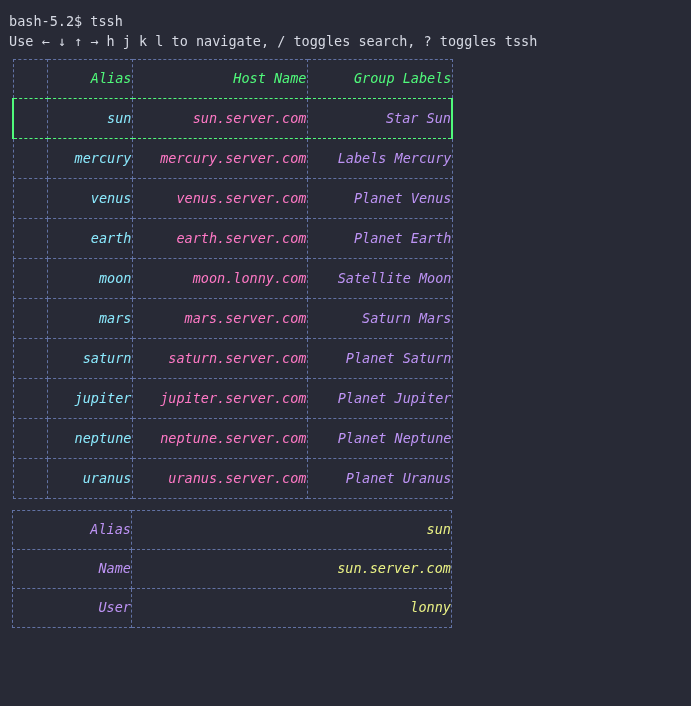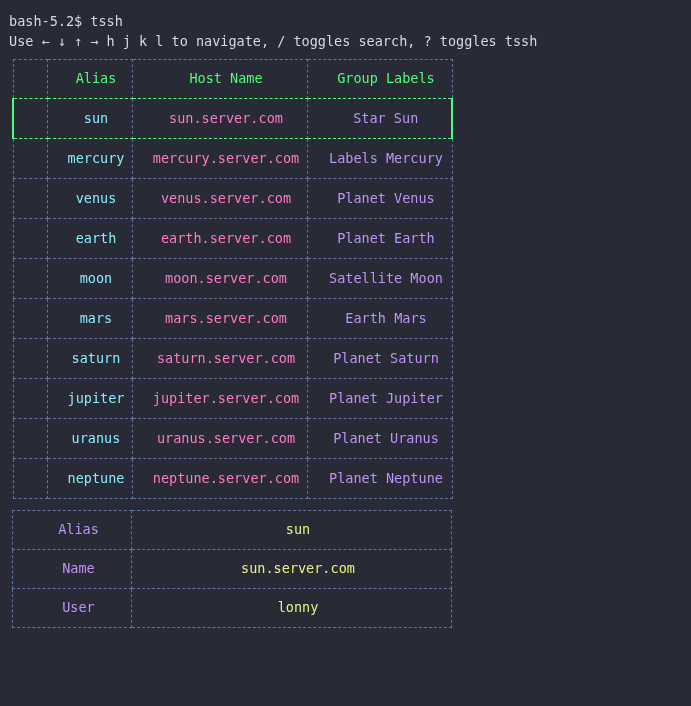--- a/index.html
+++ b/index.html
@@ -42,22 +42,23 @@
     border-spacing: 0;
   }
 
   
   .tbl td, .tbl th {
     border: 1px dashed #6272a4;
     padding: 0;
     vertical-align: middle;
     white-space: pre;
     font-weight: normal;
-    text-align: center;
+    text-align: right;
     background: transparent;
+    font-style: italic;
   }
 
   
   #host-table {
     top: 59px;
     width: 439px;
   }
   #host-table .tbl { width: 439px; }
 
   .col-mark  { width: 34px; }
@@ -161,52 +162,52 @@
         </tr>
         <tr>
           <td class="cell-mark"></td>
           <td class="cell-alias">earth</td>
           <td class="cell-host">earth.server.com</td>
           <td class="cell-group">Planet Earth</td>
         </tr>
         <tr>
           <td class="cell-mark"></td>
           <td class="cell-alias">moon</td>
-          <td class="cell-host">moon.server.com</td>
+          <td class="cell-host">moon.lonny.com</td>
           <td class="cell-group">Satellite Moon</td>
         </tr>
         <tr>
           <td class="cell-mark"></td>
           <td class="cell-alias">mars</td>
           <td class="cell-host">mars.server.com</td>
-          <td class="cell-group">Earth Mars</td>
+          <td class="cell-group">Saturn Mars</td>
         </tr>
         <tr>
           <td class="cell-mark"></td>
           <td class="cell-alias">saturn</td>
           <td class="cell-host">saturn.server.com</td>
           <td class="cell-group">Planet Saturn</td>
         </tr>
         <tr>
           <td class="cell-mark"></td>
           <td class="cell-alias">jupiter</td>
           <td class="cell-host">jupiter.server.com</td>
           <td class="cell-group">Planet Jupiter</td>
         </tr>
         <tr>
           <td class="cell-mark"></td>
+          <td class="cell-alias">neptune</td>
+          <td class="cell-host">neptune.server.com</td>
+          <td class="cell-group">Planet Neptune</td>
+        </tr>
+        <tr>
+          <td class="cell-mark"></td>
           <td class="cell-alias">uranus</td>
           <td class="cell-host">uranus.server.com</td>
           <td class="cell-group">Planet Uranus</td>
-        </tr>
-        <tr>
-          <td class="cell-mark"></td>
-          <td class="cell-alias">neptune</td>
-          <td class="cell-host">neptune.server.com</td>
-          <td class="cell-group">Planet Neptune</td>
         </tr>
       </tbody>
   </table>
 </div>
 
 <div class="panel" id="detail-panel">
   <table class="tbl">
     <colgroup>
         <col class="col-key">
         <col class="col-val">

